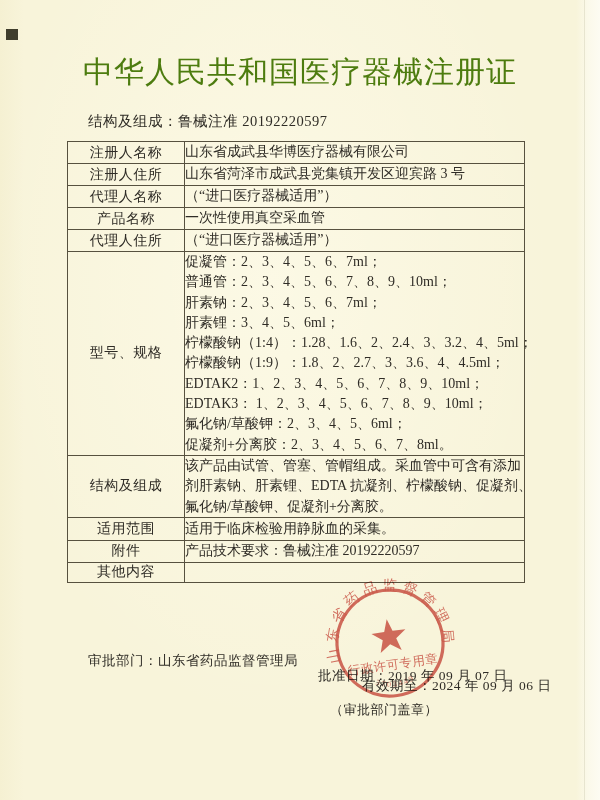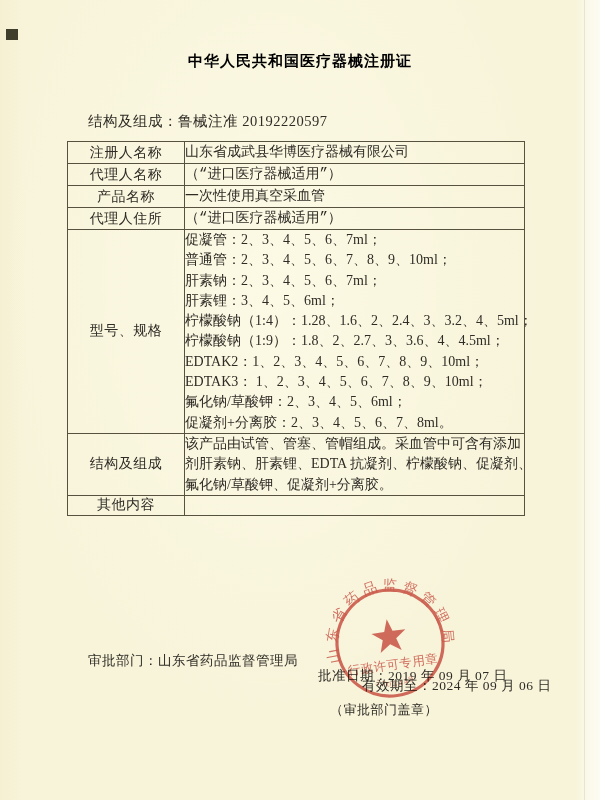--- a/index.html
+++ b/index.html
@@ -9,33 +9,33 @@
       radial-gradient(ellipse at 45% 35%, rgba(255,253,238,.55) 0%, rgba(255,253,238,0) 60%),
       linear-gradient(to right, #f5f0d2 0%, #f8f4da 4%, #f8f4da 96%, #fbf9ea 98%, #fdfcf2 100%),
       #f8f4da;
     font-family:"Liberation Serif","DejaVu Serif",serif;
     color:#2f2c26;
   }
   .scan-line{position:absolute;top:0;right:15px;width:1px;height:800px;background:rgba(120,110,80,.14);}
   .corner-mark{position:absolute;left:6px;top:29px;width:12px;height:11px;background:#3f3d2c;}
   .title{
     position:absolute;left:0;top:52px;width:100%;text-align:center;
-    font-size:15px;font-weight:bold;letter-spacing:1px;color:#000000;
+    font-size:30px;font-weight:normal;letter-spacing:1px;color:#4d7c0f;
   }
   .certline{position:absolute;left:88px;top:112px;font-size:14.5px;letter-spacing:.5px;}
   table.cert{
     position:absolute;left:67px;top:141px;width:458px;
     border-collapse:collapse;table-layout:fixed;
     font-size:14px;color:#2f2c26;
   }
   table.cert td{border:1px solid #57513f;vertical-align:middle;padding:0;}
   td.lbl{width:116px;text-align:center;letter-spacing:.5px;}
   td.val{padding:1px 8px;}
   td.val .ln{line-height:20.3px;white-space:nowrap;}
-  tr.h22{height:22px;font-family:Liberation Mono, monospace;} tr.h23{height:23px;} tr.h20{height:20px;} tr.h40{height:40px;}
+  tr.h22{height:22px;} tr.h23{height:23px;} tr.h20{height:20px;} tr.h40{height:40px;}
   tr.spec{height:203px;} tr.comp{height:61px;}
   .indent1{text-indent:10px;}
   .foot{position:absolute;font-size:13.5px;letter-spacing:.5px;}
   .dept{left:88px;top:652px;}
   .date1{left:318px;top:667px;}
   .date2{left:318px;top:677px;margin-left:44px;}
   .sealnote{left:330px;top:701px;font-size:13px;text-align:right;}
   .stamp{
     position:absolute;left:318px;top:571px;width:144px;height:144px;
     mix-blend-mode:multiply;opacity:.85;pointer-events:none;
@@ -51,20 +51,26 @@
 <div class="title">中华人民共和国医疗器械注册证</div>
 
 <div class="certline"><span>结构及组成：</span><span>鲁械注准 20192220597</span></div>
 
 <table class="cert">
   <tbody>
       <tr class="h22">
     <td class="lbl">注册人名称</td>
     <td class="val">
           <div class="ln">山东省成武县华博医疗器械有限公司</div>
+        </td>
+  </tr>
+  <tr class="h22">
+    <td class="lbl">注册人住所</td>
+    <td class="val">
+          <div class="ln">山东省菏泽市成武县党集镇开发区迎宾路 3 号</div>
         </td>
   </tr>
   <tr class="h22">
     <td class="lbl">代理人名称</td>
     <td class="val">
           <div class="ln">（“进口医疗器械适用”）</div>
         </td>
   </tr>
   <tr class="h22">
     <td class="lbl">产品名称</td>
@@ -94,20 +100,32 @@
     </td>
   </tr>
   <tr class="comp">
     <td class="lbl">结构及组成</td>
     <td class="val">
       <div class="ln">该产品由试管、管塞、管帽组成。采血管中可含有添加</div>
       <div class="ln">剂肝素钠、肝素锂、EDTA 抗凝剂、柠檬酸钠、促凝剂、</div>
       <div class="ln">氟化钠/草酸钾、促凝剂+分离胶。</div>
     </td>
   </tr>
+  <tr class="h23">
+    <td class="lbl">适用范围</td>
+    <td class="val">
+          <div class="ln">适用于临床检验用静脉血的采集。</div>
+        </td>
+  </tr>
+  <tr class="h22">
+    <td class="lbl">附件</td>
+    <td class="val">
+          <div class="ln">产品技术要求：鲁械注准 20192220597</div>
+        </td>
+  </tr>
   <tr class="h20">
     <td class="lbl">其他内容</td>
     <td class="val">
           <div class="ln"></div>
         </td>
   </tr>
 </tbody>
   </table>
 
 <div class="foot dept">审批部门：山东省药品监督管理局</div>

